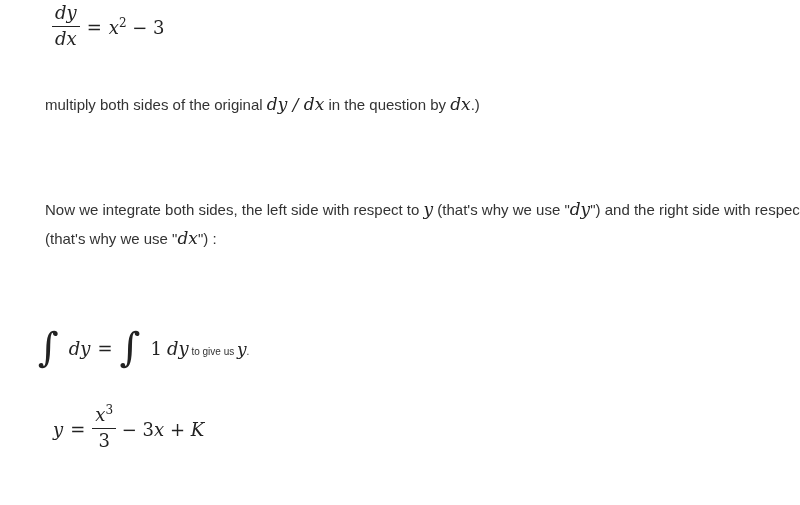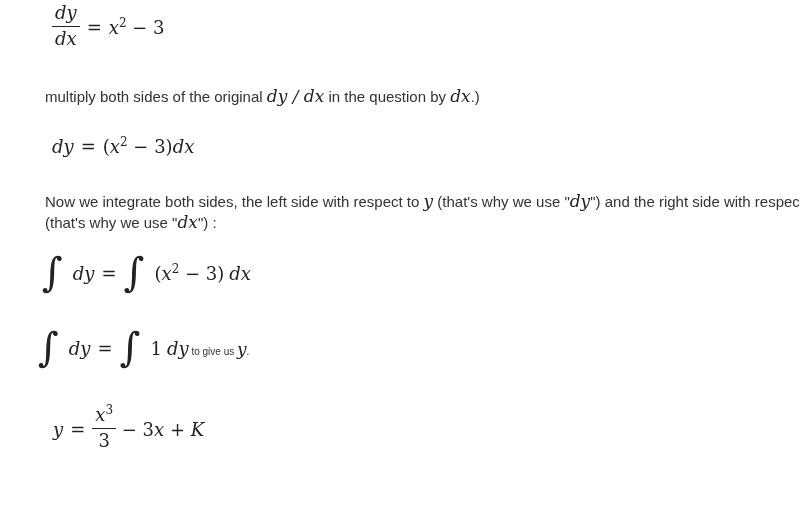--- a/index.html
+++ b/index.html
@@ -9,20 +9,21 @@
     background:#ffffff;
     overflow:hidden;
     font-family:"Liberation Sans",sans-serif;
   }
   .abs{position:absolute;}
   
   .txt{
     font-family:"Liberation Sans",sans-serif;
     font-size:15px;
     color:#333333;
+    margin-top:8px;
   }
   .textline{line-height:20px;white-space:nowrap;}
   
   .im{
     font-family:"DejaVu Serif",serif;
     font-size:17px;
     color:#222222;
     font-style:italic;
   }
   
@@ -69,36 +70,30 @@
 <div class="page">
 
   <div class="abs disp" style="top:6px;left:52px;">
     <span class="frac"><span class="num mi">dy</span><span class="den mi">dx</span></span><span class="eqsign">=</span><span class="mi">x</span><sup class="mn">2</sup><span class="mn"> − 3</span>
   </div>
 
   <div class="abs txt textline" style="top:86px;left:45px;">
     <span class="txt">multiply both sides of the original </span><span class="im">dy / dx</span><span class="txt"> in the question by </span><span class="im">dx</span><span class="txt">.)</span>
   </div>
 
-  <div class="abs disp" style="top:136px;left:52px;">
-    <span class="mi">dy</span><span class="eqsign">=</span><span class="mn">(</span><span class="mi">x</span><sup class="mn">2</sup><span class="mn"> − 3)</span><span class="mi">dx</span>
-  </div>
 
   <div class="abs" style="top:191px;left:45px;">
     <div class="txt textline" style="line-height:21px;">
       <span class="txt">Now we integrate both sides, the left side with respect to </span><span class="im">y</span><span class="txt"> (that's why we use "</span><span class="im">dy</span><span class="txt">") and the right side with respect to </span>
     </div>
     <div class="txt textline" style="line-height:21px;">
       <span class="txt">(that's why we use "</span><span class="im">dx</span><span class="txt">") :</span>
     </div>
   </div>
 
-  <div class="abs disp intline" style="top:251px;left:42px;">
-    <span class="int">∫</span><span class="mi">dy</span><span class="eqsign">=</span><span class="int">∫</span><span class="mn">(</span><span class="mi">x</span><sup class="mn">2</sup><span class="mn"> − 3)</span><span class="mi predx">dx</span>
-  </div>
 
   <div class="abs disp intline" style="top:326px;left:38px;">
     <span class="int">∫</span><span class="mi">dy</span><span class="eqsign">=</span><span class="int">∫</span><span class="mn">1</span><span class="mi predx">dy</span><span class="sanstail"> to give us </span><span class="im">y</span><span class="sanstail">.</span>
   </div>
 
   <div class="abs disp" style="top:408px;left:53px;">
     <span class="mi">y</span><span class="eqsign">=</span><span class="frac"><span class="num"><span class="mi">x</span><sup class="mn">3</sup></span><span class="den mn">3</span></span><span class="mn"> − 3</span><span class="mi">x</span><span class="mn"> + </span><span class="mi">K</span>
   </div>
 
 </div>

